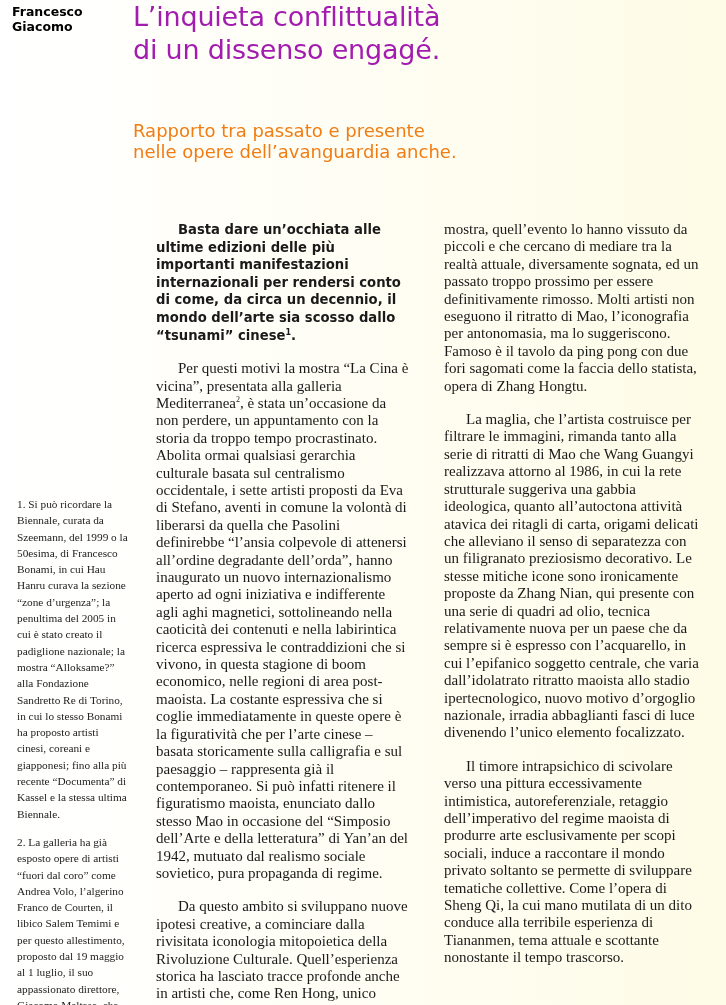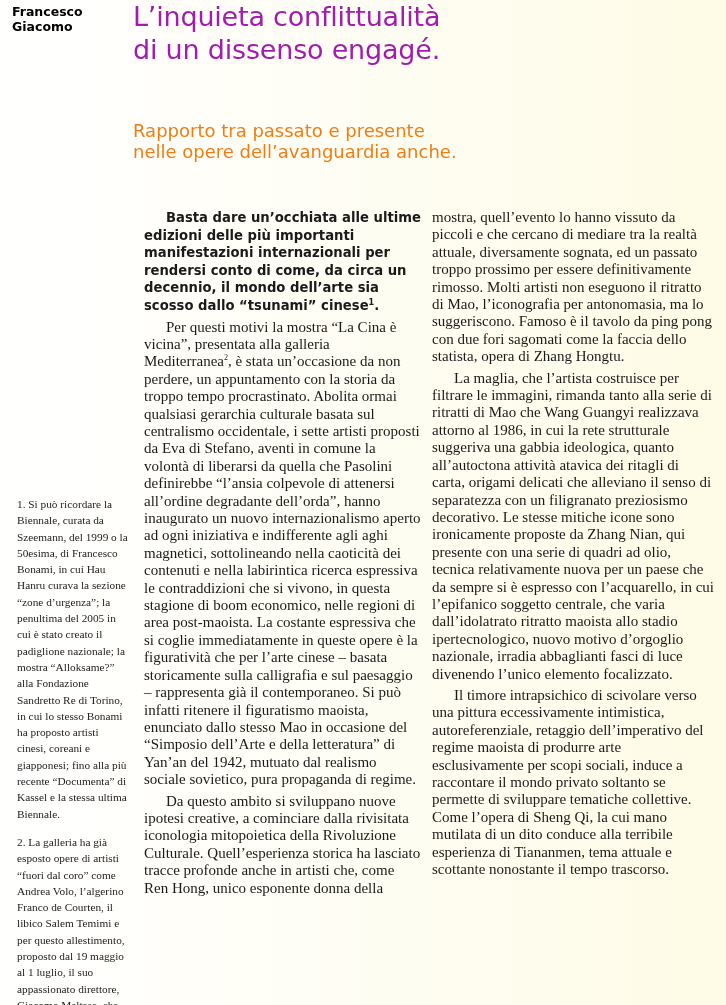--- a/index.html
+++ b/index.html
@@ -5,21 +5,21 @@
   html,body{margin:0;padding:0;}
   body{width:726px;height:1005px;overflow:hidden;background:linear-gradient(90deg,#ffffff 0%,#fffef6 40%,#fefbe6 100%);position:relative;font-family:"Liberation Serif","DejaVu Serif",serif;color:#1a1a1a;}
   .author{position:absolute;left:12px;top:4px;font-family:"DejaVu Sans","Liberation Sans",sans-serif;font-weight:bold;font-size:12.5px;line-height:15px;color:#000000;}
   .title{position:absolute;left:133px;top:0px;font-family:"DejaVu Sans","Liberation Sans",sans-serif;font-size:27px;line-height:33px;color:#a21caf;letter-spacing:-0.2px;}
   .subtitle{position:absolute;left:133px;top:84px;font-family:"DejaVu Sans","Liberation Sans",sans-serif;font-size:18px;line-height:21px;color:#f07d14;margin-top:36px;}
   .notes{position:absolute;left:5px;top:484px;width:135px;font-size:11.3px;line-height:16.3px;color:#222;}
   .notes p{margin:12px;}
   .col{position:absolute;font-size:15px;line-height:17.4px;color:#1a1a1a;}
   .col1{left:140px;top:205px;width:285px;}
   .col2{left:428px;top:205px;width:290px;}
-  .col p{margin:4px;text-indent:22px;}
+  .col p{margin:16px;text-indent:22px;}
   .col p.noindent{text-indent:0;font-family:Liberation Serif, serif;}
   .lead{font-family:"DejaVu Sans","Liberation Sans",sans-serif;font-weight:bold;font-size:13.2px;line-height:17.6px;text-indent:22px;}
   sup{font-size:8px;line-height:0;vertical-align:super;}
 </style>
 </head>
 <body>
 
 <div class="author">
   <div>Francesco</div>
   <div>Giacomo</div>

